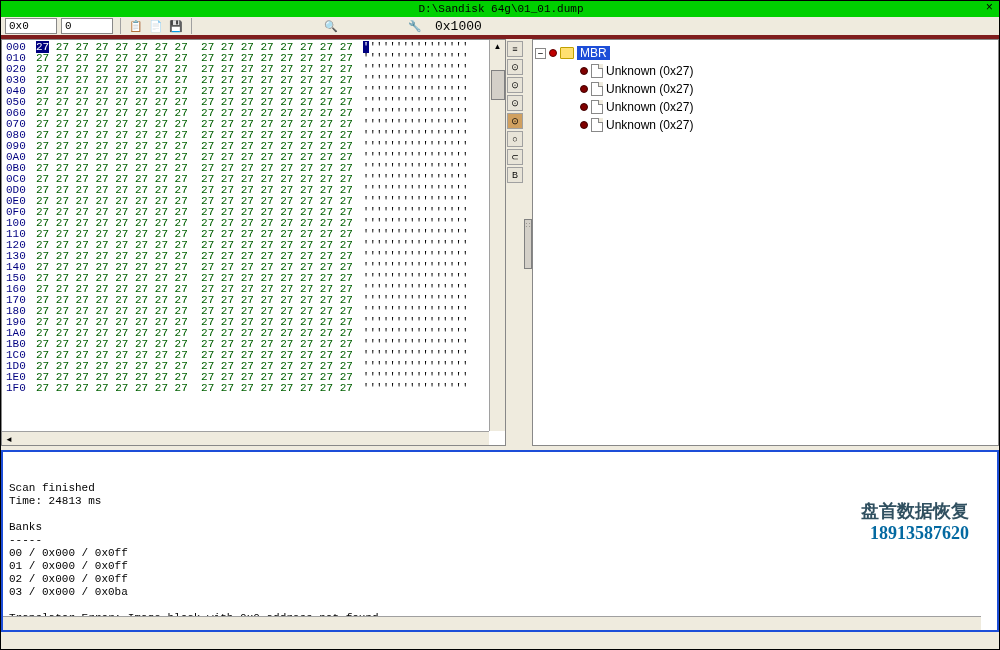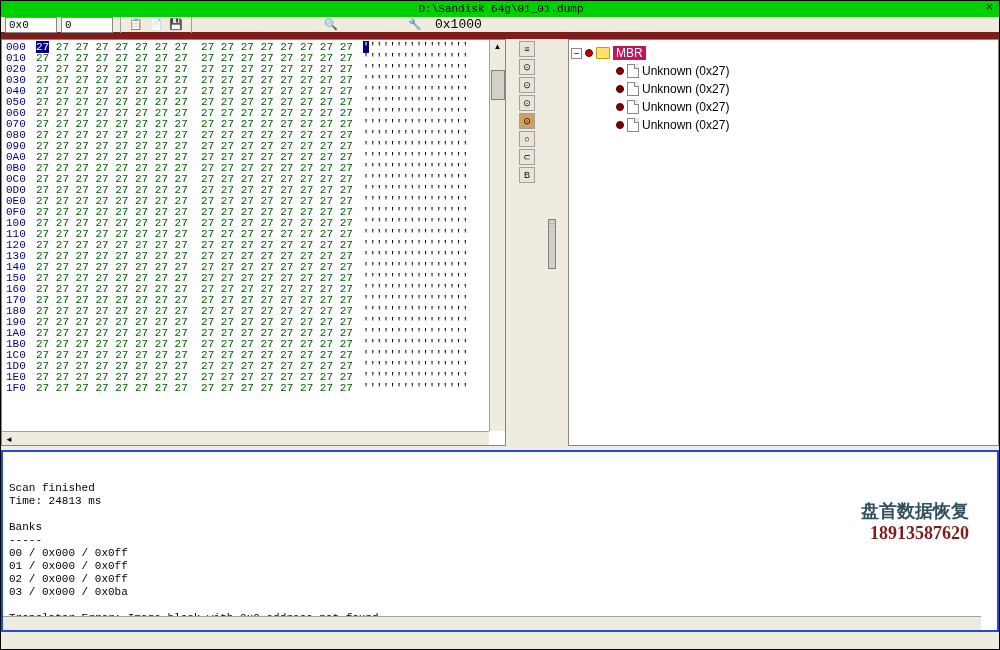--- a/index.html
+++ b/index.html
@@ -1,27 +1,27 @@
 <!DOCTYPE html>
 <html><head>
 <meta charset="utf-8">
 <style>
 * { box-sizing: border-box; margin: 0; padding: 0; }
 body { font-family: "Microsoft YaHei", Tahoma, sans-serif; font-size: 11px; background: #efebde; width: 1000px; height: 650px; overflow: hidden; border: 1px solid #000; position: relative; }
 .titlebar { background: #00d000; height: 16px; display: flex; align-items: center; padding: 0 2px; font-family: "Courier New", monospace; font-size: 11px; color: #000; position: relative; text-align: center; }
 .titlebar .title { flex: 1; padding-left: 2px; }
 .titlebar .close { position: absolute; right: 6px; top: 0; font-size: 12px; cursor: pointer; }
-.toolbar { height: 22px; background: #efebde; border-bottom: 7px solid #7f1d1d; display: flex; align-items: center; padding: 0 4px; gap: 4px; }
+.toolbar { height: 22px; background: #efebde; border-bottom: 4px solid #7f1d1d; display: flex; align-items: center; padding: 0 4px; gap: 4px; }
 .toolbar input { font-family: "Courier New", monospace; font-size: 11px; border: 1px solid #888; background: #fff; height: 16px; padding: 0 3px; }
 .tb-off { width: 52px; }
 .tb-sz { width: 52px; }
 .tb-sep { width: 1px; height: 16px; background: #a0a0a0; margin: 0 3px; }
 .tb-icon { width: 16px; height: 16px; display: inline-flex; align-items: center; justify-content: center; font-size: 11px; cursor: pointer; }
 .tb-addr { font-family: "Courier New", monospace; font-size: 13px; padding-left: 8px; }
-.main { display: flex; height: 407px; position: relative; gap: 12px; }
+.main { display: flex; height: 407px; position: relative; }
 .hex-panel { width: 505px; background: #fff; border: 1px solid #888; position: relative; overflow: hidden; }
 .hex-content { font-family: "Courier New", monospace; font-size: 11px; line-height: 11px; padding: 2px 4px; white-space: pre; color: #006000; }
 .hex-row { display: flex; }
 .hex-off { color: #000080; width: 28px; }
 .hex-bytes { margin-left: 2px; }
 .ascii-area { margin-left: 10px; color: #000; }
 .hex-scroll { position: absolute; right: 0; top: 0; bottom: 14px; width: 16px; background: #efebde; border-left: 1px solid #a0a0a0; }
 .hex-scroll .thumb { width: 14px; height: 30px; background: #d4d0c8; border: 1px solid #808080; margin: 16px auto 0; }
 .hex-scroll .arr { text-align: center; font-size: 8px; line-height: 14px; height: 14px; }
 .hex-hscroll { position: absolute; left: 0; right: 16px; bottom: 0; height: 14px; background: #efebde; border-top: 1px solid #a0a0a0; }
@@ -34,26 +34,26 @@
 .tree-panel { flex: 1; background: #fff; border: 1px solid #888; font-size: 12px; padding: 4px 2px; }
 .tree-row { display: flex; align-items: center; height: 18px; gap: 3px; }
 .tree-indent { display: inline-block; }
 .tree-exp { font-family: monospace; font-size: 9px; width: 11px; height: 11px; border: 1px solid #888; text-align: center; line-height: 9px; cursor: pointer; background: #fff; }
 .tree-dot { width: 8px; height: 8px; border-radius: 50%; display: inline-block; }
 .tree-dot.red { background: #c00000; border: 1px solid #600000; }
 .tree-dot.dark { background: #800000; border: 1px solid #400000; }
 .tree-folder { width: 14px; height: 12px; background: #ffe070; border: 1px solid #c0a000; border-radius: 1px; }
 .tree-file { width: 12px; height: 14px; background: #fff; border: 1px solid #888; position: relative; }
 .tree-file::after { content: ""; position: absolute; right: -1px; top: -1px; width: 4px; height: 4px; background: #efebde; border-left: 1px solid #888; border-bottom: 1px solid #888; }
-.tree-label.sel { background: #be185d; color: #fff; padding: 0 3px; }
+.tree-label.sel { background: #1d4ed8; color: #fff; padding: 0 3px; }
 .log-panel { height: 182px; background: #fff; border: 2px solid #1d4ed8; font-family: "Courier New", monospace; font-size: 11px; line-height: 13px; padding: 4px 6px; white-space: pre; position: relative; overflow: hidden; }
 .log-panel .hscroll { position: absolute; left: 0; right: 16px; bottom: 0; height: 14px; background: #efebde; border-top: 1px solid #a0a0a0; }
 .watermark { position: absolute; right: 30px; bottom: 105px; text-align: right; font-family: "Microsoft YaHei"; margin-top: 44px; }
 .watermark .line1 { font-size: 18px; font-weight: bold; color: #305060; }
-.watermark .line2 { font-size: 18px; font-weight: bold; color: #7f1d1d; }
+.watermark .line2 { font-size: 18px; font-weight: bold; color: #0369a1; }
 .splitter-h { height: 4px; background: #efebde; cursor: ns-resize; }
 </style>
 </head>
 <body>
 
 <div class="titlebar">
   <span class="title">D:\Sandisk 64g\01_01.dump</span>
   <span class="close">×</span>
 </div>
 

